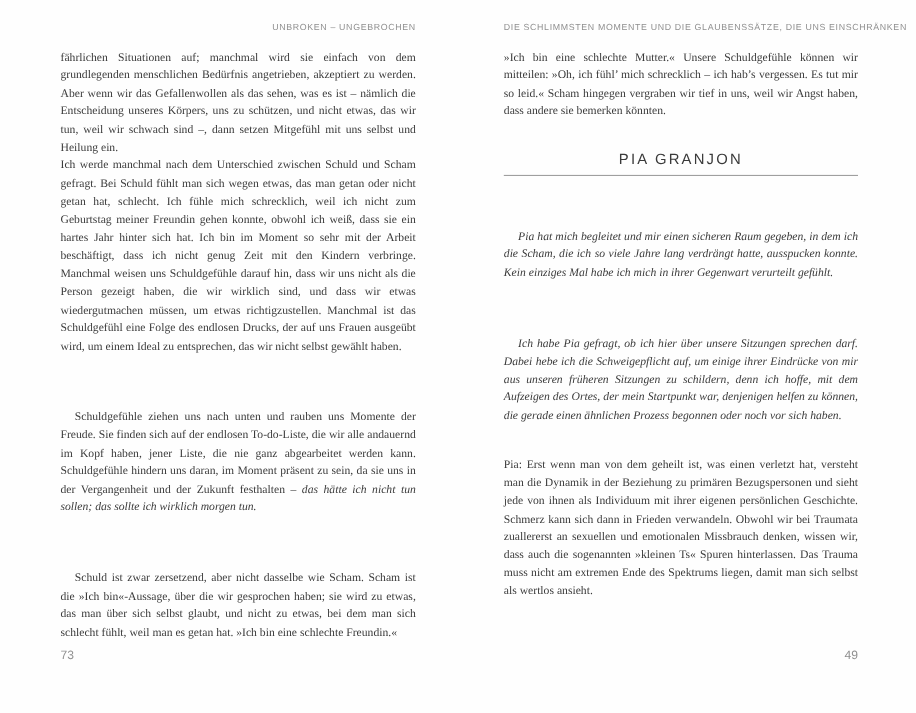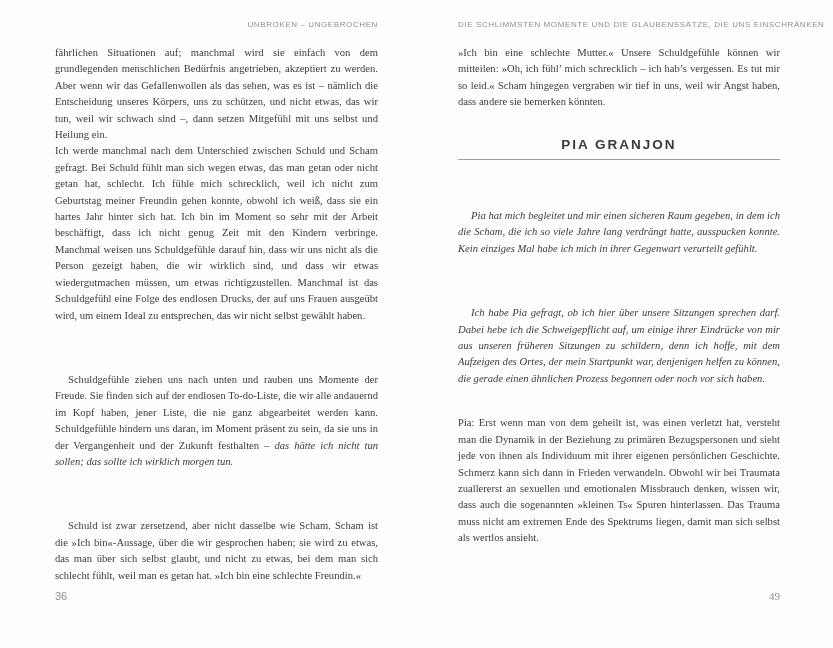--- a/index.html
+++ b/index.html
@@ -48,21 +48,21 @@
     margin: 0;
   }
   .page-body p.para.indent { text-indent: 13px; margin-top: 48px; }
   .page-body p.para.gap    { margin-top: 28px; }
   .page-body .it           { font-style: italic; }
 
   .section-heading {
     font-family: "Liberation Sans", sans-serif;
     font-size: 13.5px;
     letter-spacing: 2px;
-    font-weight: 700;
+    font-weight: 400;
     color: var(--heading, #3a3a3a);
     text-align: center;
     white-space: nowrap;
     margin: 26px 0 17px 0;
     text-indent: 0;
   }
   .heading-rule {
     border: 0;
     border-top: 1px solid var(--rule, #9f9f9f);
     margin: -11px 0 13px 0;
@@ -70,36 +70,36 @@
   }
 
   .page-number {
     position: absolute;
     top: 570px;
     font-family: "Liberation Sans", sans-serif;
     font-size: 11px;
     color: var(--running-head, #8f8f8f);
   }
   .page.left  .page-number { left: 0; }
-  .page.right .page-number { right: 0; font-family: Liberation Serif, serif; }
+  .page.right .page-number { right: 0; }
 </style>
 </head>
 <body>
 
 <div class="spread">
 
   <section class="page left">
     <header class="running-head">UNBROKEN – UNGEBROCHEN</header>
     <div class="page-body">
         <p class="para"><span>fährlichen Situationen auf; manchmal wird sie einfach von dem grundlegenden menschlichen Bedürfnis angetrieben, akzeptiert zu werden. Aber wenn wir das Gefallenwollen als das sehen, was es ist – nämlich die Entscheidung unseres Körpers, uns zu schützen, und nicht etwas, das wir tun, weil wir schwach sind –, dann setzen Mitgefühl mit uns selbst und Heilung ein.</span></p>
         <p class="para"><span>Ich werde manchmal nach dem Unterschied zwischen Schuld und Scham gefragt. Bei Schuld fühlt man sich wegen etwas, das man getan oder nicht getan hat, schlecht. Ich fühle mich schrecklich, weil ich nicht zum Geburtstag meiner Freundin gehen konnte, obwohl ich weiß, dass sie ein hartes Jahr hinter sich hat. Ich bin im Moment so sehr mit der Arbeit beschäftigt, dass ich nicht genug Zeit mit den Kindern verbringe. Manchmal weisen uns Schuldgefühle darauf hin, dass wir uns nicht als die Person gezeigt haben, die wir wirklich sind, und dass wir etwas wiedergutmachen müssen, um etwas richtigzustellen. Manchmal ist das Schuldgefühl eine Folge des endlosen Drucks, der auf uns Frauen ausgeübt wird, um einem Ideal zu entsprechen, das wir nicht selbst gewählt haben.</span></p>
         <p class="para indent"><span>Schuldgefühle ziehen uns nach unten und rauben uns Momente der Freude. Sie finden sich auf der endlosen To-do-Liste, die wir alle andauernd im Kopf haben, jener Liste, die nie ganz abgearbeitet werden kann. Schuldgefühle hindern uns daran, im Moment präsent zu sein, da sie uns in der Vergangenheit und der Zukunft festhalten – </span><span class="it">das hätte ich nicht tun sollen; das sollte ich wirklich morgen tun.</span></p>
         <p class="para indent"><span>Schuld ist zwar zersetzend, aber nicht dasselbe wie Scham. Scham ist die »Ich bin«-Aussage, über die wir gesprochen haben; sie wird zu etwas, das man über sich selbst glaubt, und nicht zu etwas, bei dem man sich schlecht fühlt, weil man es getan hat. »Ich bin eine schlechte Freundin.«</span></p>
       </div>
-    <div class="page-number">36</div>
+    <div class="page-number">73</div>
   </section>
 
   <section class="page right">
     <header class="running-head">DIE SCHLIMMSTEN MOMENTE UND DIE GLAUBENSSÄTZE, DIE UNS EINSCHRÄNKEN</header>
     <div class="page-body">
         <p class="para"><span>»Ich bin eine schlechte Mutter.« Unsere Schuldgefühle können wir mitteilen: »Oh, ich fühl’ mich schrecklich – ich hab’s vergessen. Es tut mir so leid.« Scham hingegen vergraben wir tief in uns, weil wir Angst haben, dass andere sie bemerken könnten.</span></p>
         <div class="section-heading">PIA GRANJON</div>
         <div class="heading-rule"></div>
         <p class="para indent"><span class="it">Pia hat mich begleitet und mir einen sicheren Raum gegeben, in dem ich die Scham, die ich so viele Jahre lang verdrängt hatte, ausspucken konnte. Kein einziges Mal habe ich mich in ihrer Gegenwart verurteilt gefühlt.</span></p>
         <p class="para indent"><span class="it">Ich habe Pia gefragt, ob ich hier über unsere Sitzungen sprechen darf. Dabei hebe ich die Schweigepflicht auf, um einige ihrer Eindrücke von mir aus unseren früheren Sitzungen zu schildern, denn ich hoffe, mit dem Aufzeigen des Ortes, der mein Startpunkt war, denjenigen helfen zu können, die gerade einen ähnlichen Prozess begonnen oder noch vor sich haben.</span></p>

